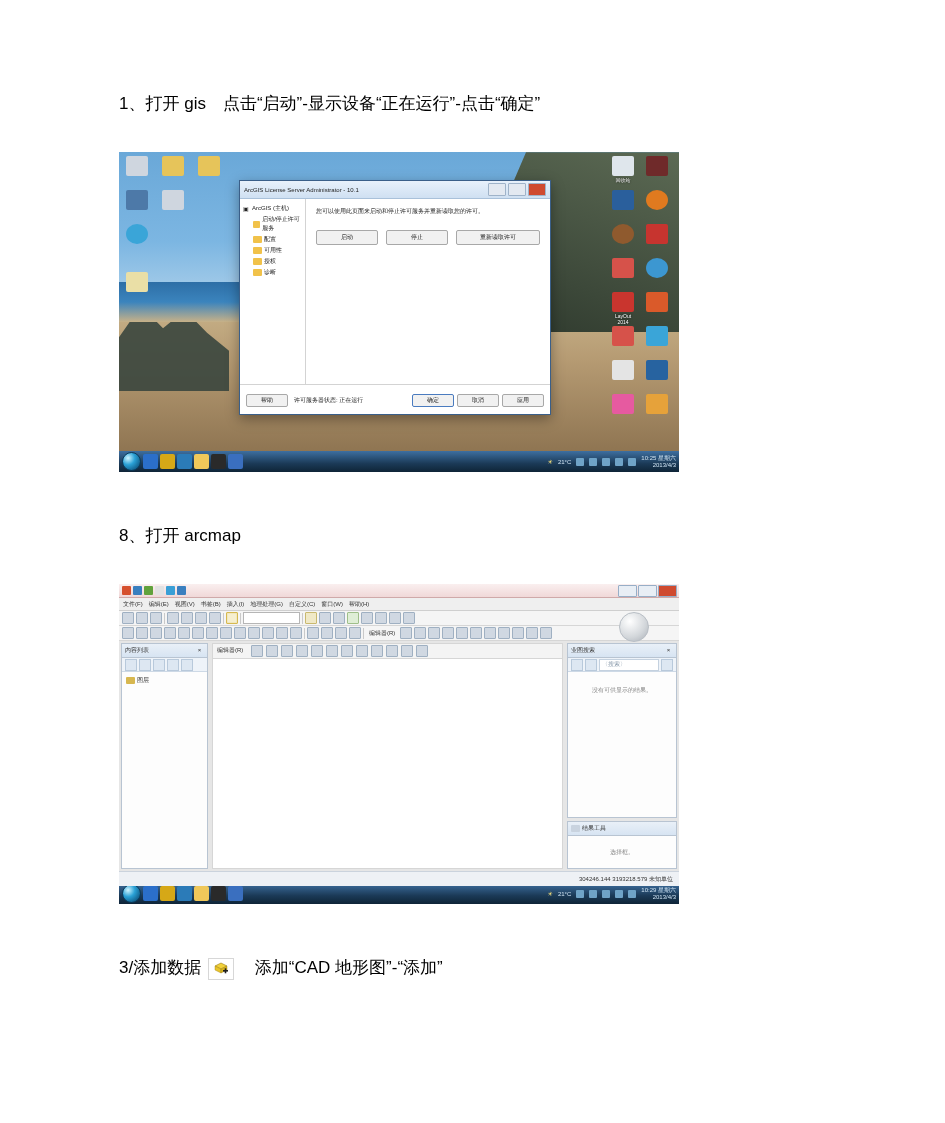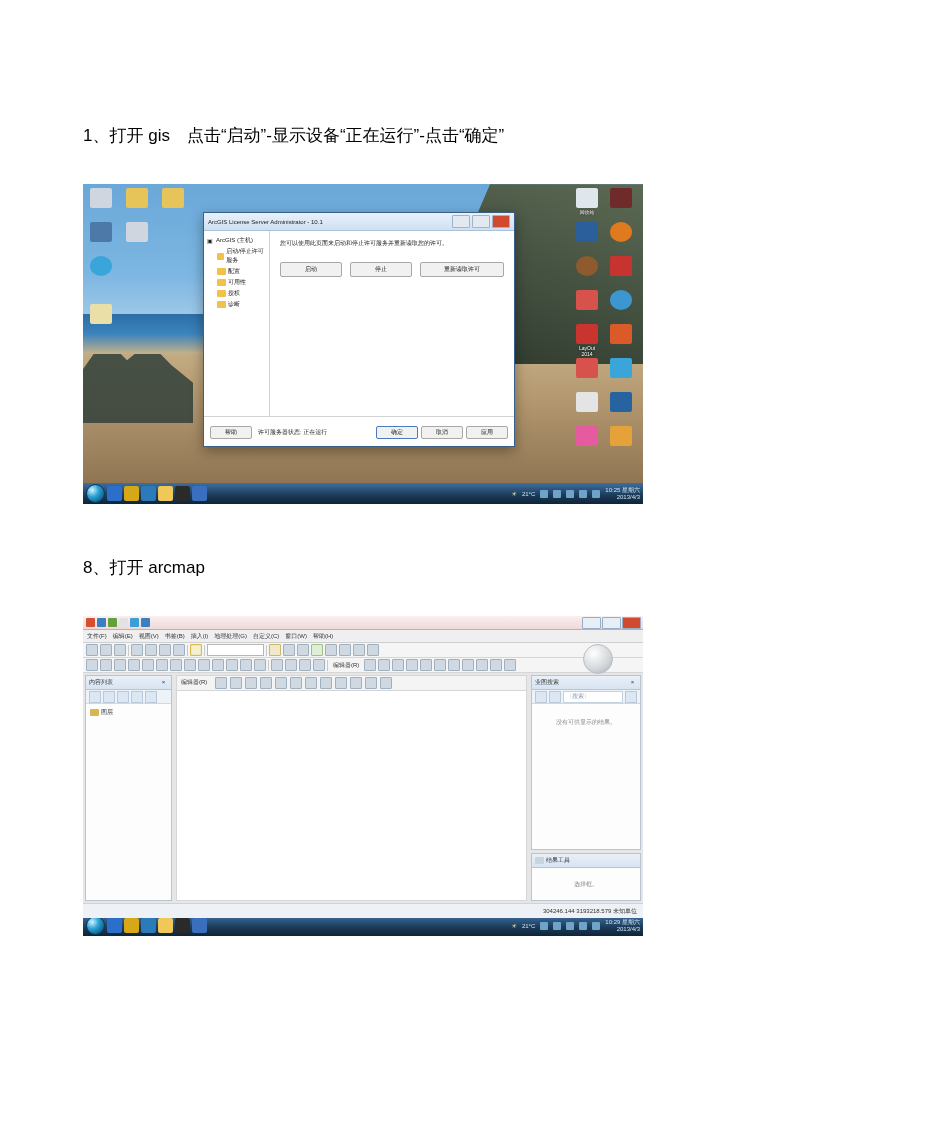--- a/index.html
+++ b/index.html
@@ -3,23 +3,22 @@
 <meta charset="utf-8">
 <style>
   body {
     margin: 0;
     padding: 0;
     background: #ffffff;
     font-family: "Microsoft YaHei", "SimSun", Arial, sans-serif;
     width: 945px;
   }
   .page {
-    padding: 90px 160px 60px 83px;
+    padding: 90px 160px 60px 119px;
     box-sizing: border-box;
-    margin-top: 32px;
   }
   .step {
     font-size: 17px;
     color: #000;
     margin: 0 0 35px 0;
     line-height: 1.6;
   }
 
   
   .shot-wrap { width: 560px; margin-bottom: 50px; }
@@ -552,14 +551,28 @@
           <span class="tray-ic"></span>
           <div class="tb-clock">
             <div>10:29 星期六</div>
             <div>2013/4/3</div>
           </div>
         </div>
       </div>
     </div>
   </div>
 
+  <p class="step">
+    <span>3/添加数据</span>
+    <span class="add-data-icon">
+      <svg viewBox="0 0 16 16">
+        <polygon points="8,2 14,5 8,8 2,5" fill="#f2d23a" stroke="#9a7a12" stroke-width="0.6"></polygon>
+        <polygon points="2,5 8,8 8,12 2,9" fill="#e9c52a" stroke="#9a7a12" stroke-width="0.4"></polygon>
+        <polygon points="14,5 8,8 8,12 14,9" fill="#d9b51f" stroke="#9a7a12" stroke-width="0.4"></polygon>
+        <rect x="10" y="9" width="5" height="1.6" fill="#1f1f1f"></rect>
+        <rect x="11.7" y="7.3" width="1.6" height="5" fill="#1f1f1f"></rect>
+      </svg>
+    </span>
+    &nbsp;&nbsp;
+    <span>添加“CAD 地形图”-“添加”</span>
+  </p>
 
 </div>
 
 </body></html>

